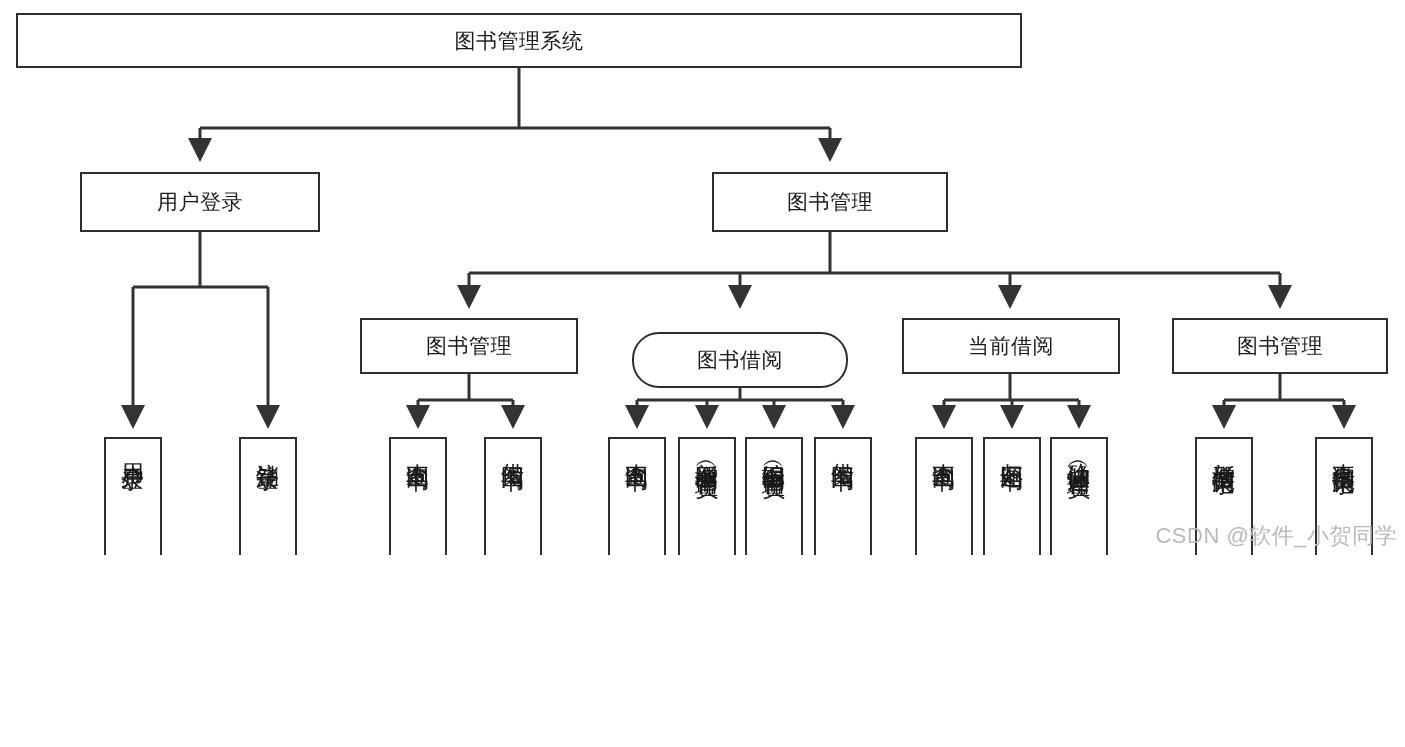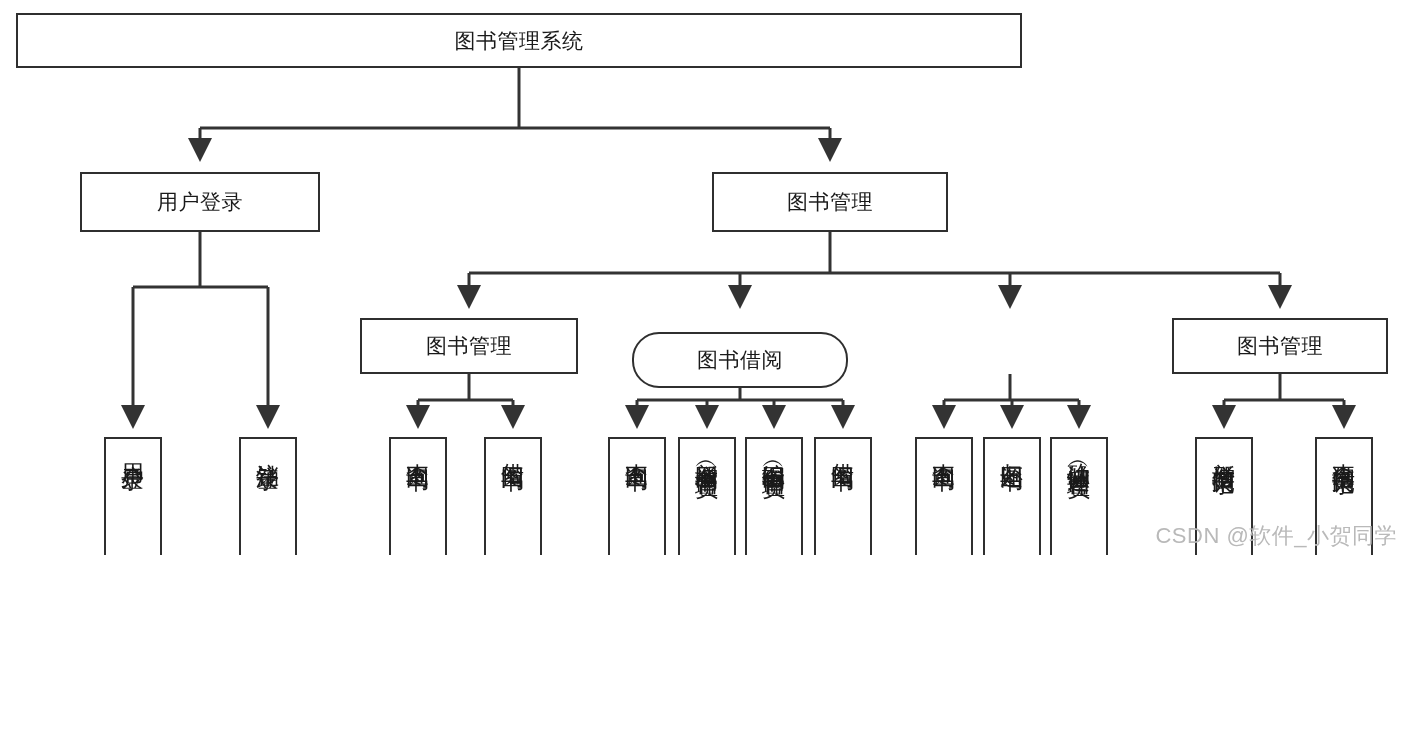--- a/index.html
+++ b/index.html
@@ -134,20 +134,23 @@
   </div>
 
   <div class="node horiz" style="left:360px; top:318px; width:218px; height:56px;">
     <span>图书管理</span>
   </div>
 
   <div class="node horiz" style="left:632px; top:332px; width:216px; height:56px;border-radius:27px;">
     <span>图书借阅</span>
   </div>
 
+  <div class="node horiz" style="left:902px; top:318px; width:218px; height:56px;">
+    <span>当前借阅</span>
+  </div>
 
   <div class="node horiz" style="left:1172px; top:318px; width:216px; height:56px;">
     <span>图书管理</span>
   </div>
 
   <div class="node vert" style="left:104px; top:437px; width:58px; height:296px;">
     <span class="vtext">用户登录</span>
   </div>
 
   <div class="node vert" style="left:239px; top:437px; width:58px; height:296px;">

